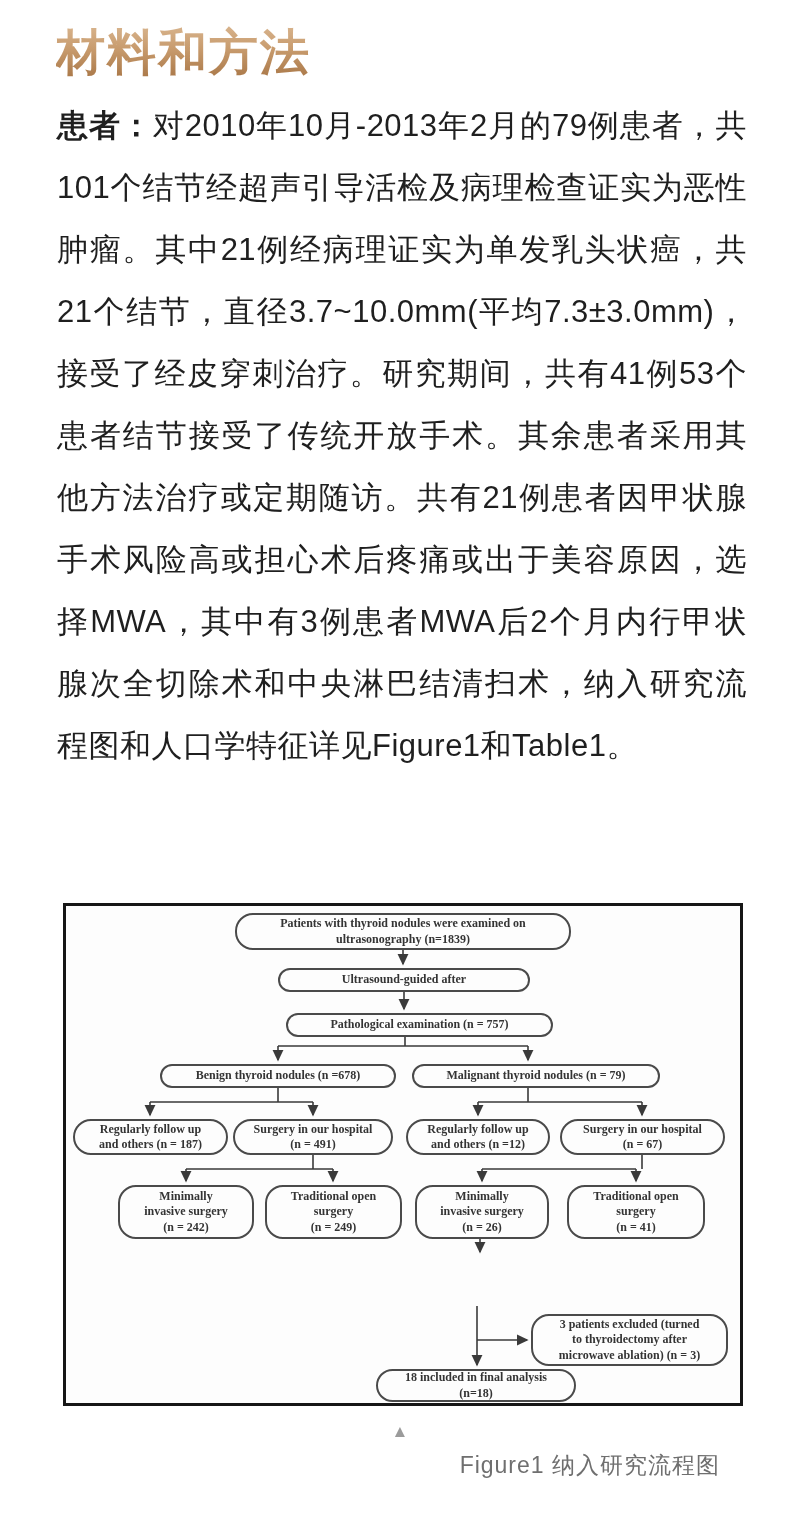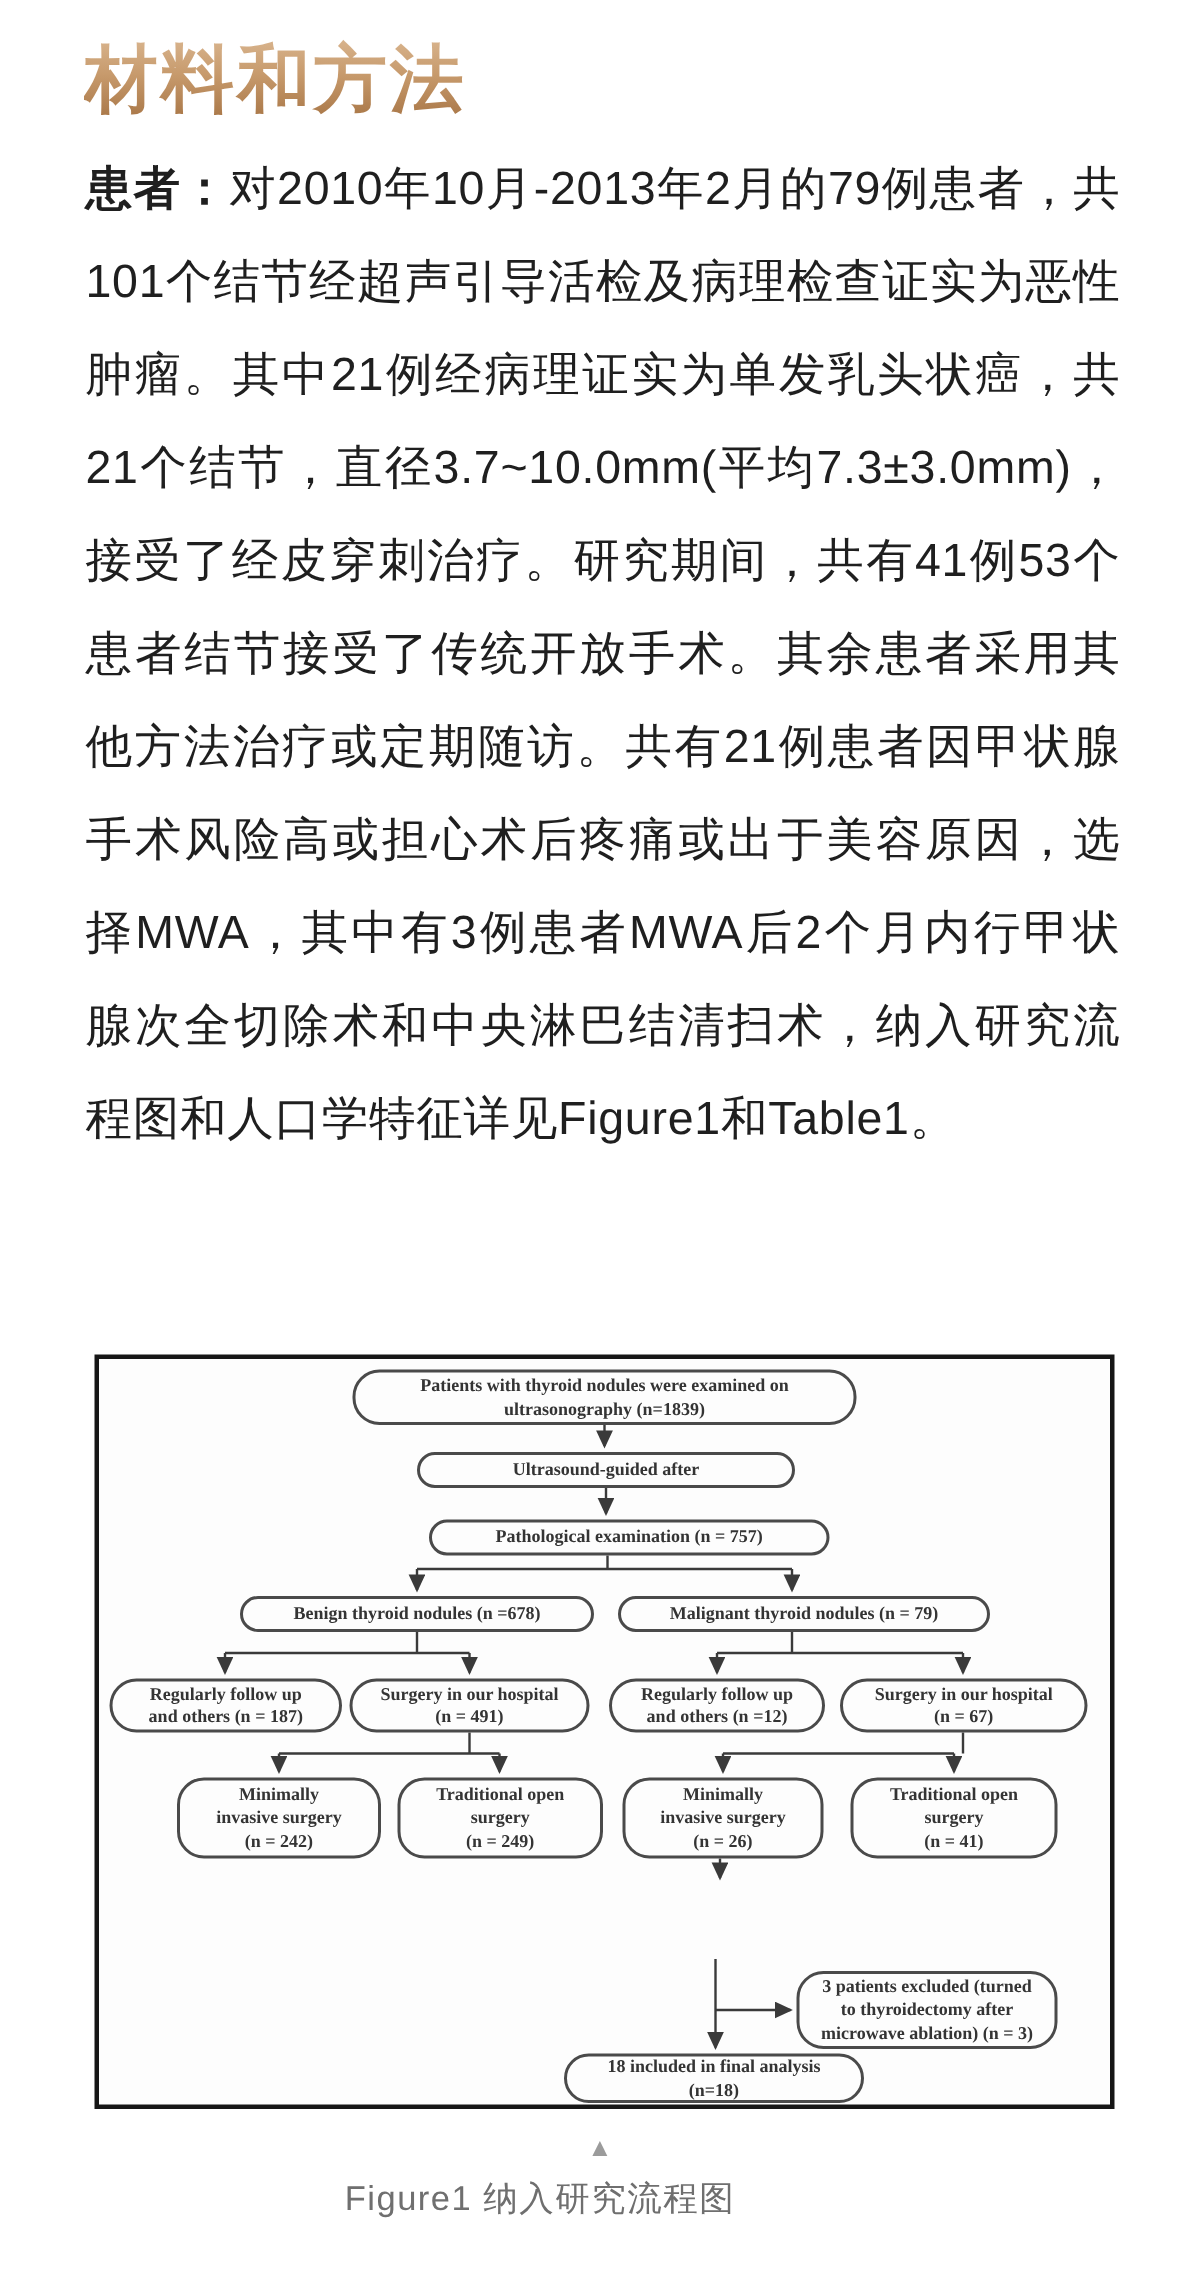--- a/index.html
+++ b/index.html
@@ -40,21 +40,21 @@
     font-family:"Liberation Serif","DejaVu Serif",serif;
     font-weight:700;font-size:12px;line-height:1.28;color:#343434;
     text-align:center;white-space:pre-line;padding:1px 2px;
   }
   .pointer{
     position:absolute;left:0;top:1422px;width:800px;
     text-align:center;font-size:17px;color:#9b9b9b;
   }
   .caption{
     position:absolute;left:0;top:1450px;width:720px;
-    text-align:center;font-size:23px;color:#6f6f6f;letter-spacing:1px;
+    text-align:right;font-size:23px;color:#6f6f6f;letter-spacing:1px;
   }
 </style>
 </head>
 <body>
 
 <main>
 
   <h1 class="title">材料和方法</h1>
 
   <p class="para"><b>患者：</b><span>对2010年10月-2013年2月的79例患者，共101个结节经超声引导活检及病理检查证实为恶性肿瘤。其中21例经病理证实为单发乳头状癌，共21个结节，直径3.7~10.0mm(平均7.3±3.0mm)，接受了经皮穿刺治疗。研究期间，共有41例53个患者结节接受了传统开放手术。其余患者采用其他方法治疗或定期随访。共有21例患者因甲状腺手术风险高或担心术后疼痛或出于美容原因，选择MWA，其中有3例患者MWA后2个月内行甲状腺次全切除术和中央淋巴结清扫术，纳入研究流程图和人口学特征详见Figure1和Table1。</span></p>
@@ -115,21 +115,21 @@
 (n = 242)</div>
     <div class="node" style="left:199px;top:279px;width:137px;height:54px">Traditional open
 surgery
 (n = 249)</div>
     <div class="node" style="left:349px;top:279px;width:134px;height:54px">Minimally
 invasive surgery
 (n = 26)</div>
     <div class="node" style="left:501px;top:279px;width:138px;height:54px">Traditional open
 surgery
 (n = 41)</div>
-    <div class="node" style="left:465px;top:408px;width:174px;height:52px">3 patients excluded (turned
+    <div class="node" style="left:465px;top:408px;width:197px;height:52px">3 patients excluded (turned
 to thyroidectomy after
 microwave ablation) (n = 3)</div>
     <div class="node" style="left:310px;top:463px;width:200px;height:33px">18 included in final analysis
 (n=18)</div>
   </figure>
 
   <div class="pointer">▲</div>
   <div class="caption">Figure1 纳入研究流程图</div>
 
 </main>

